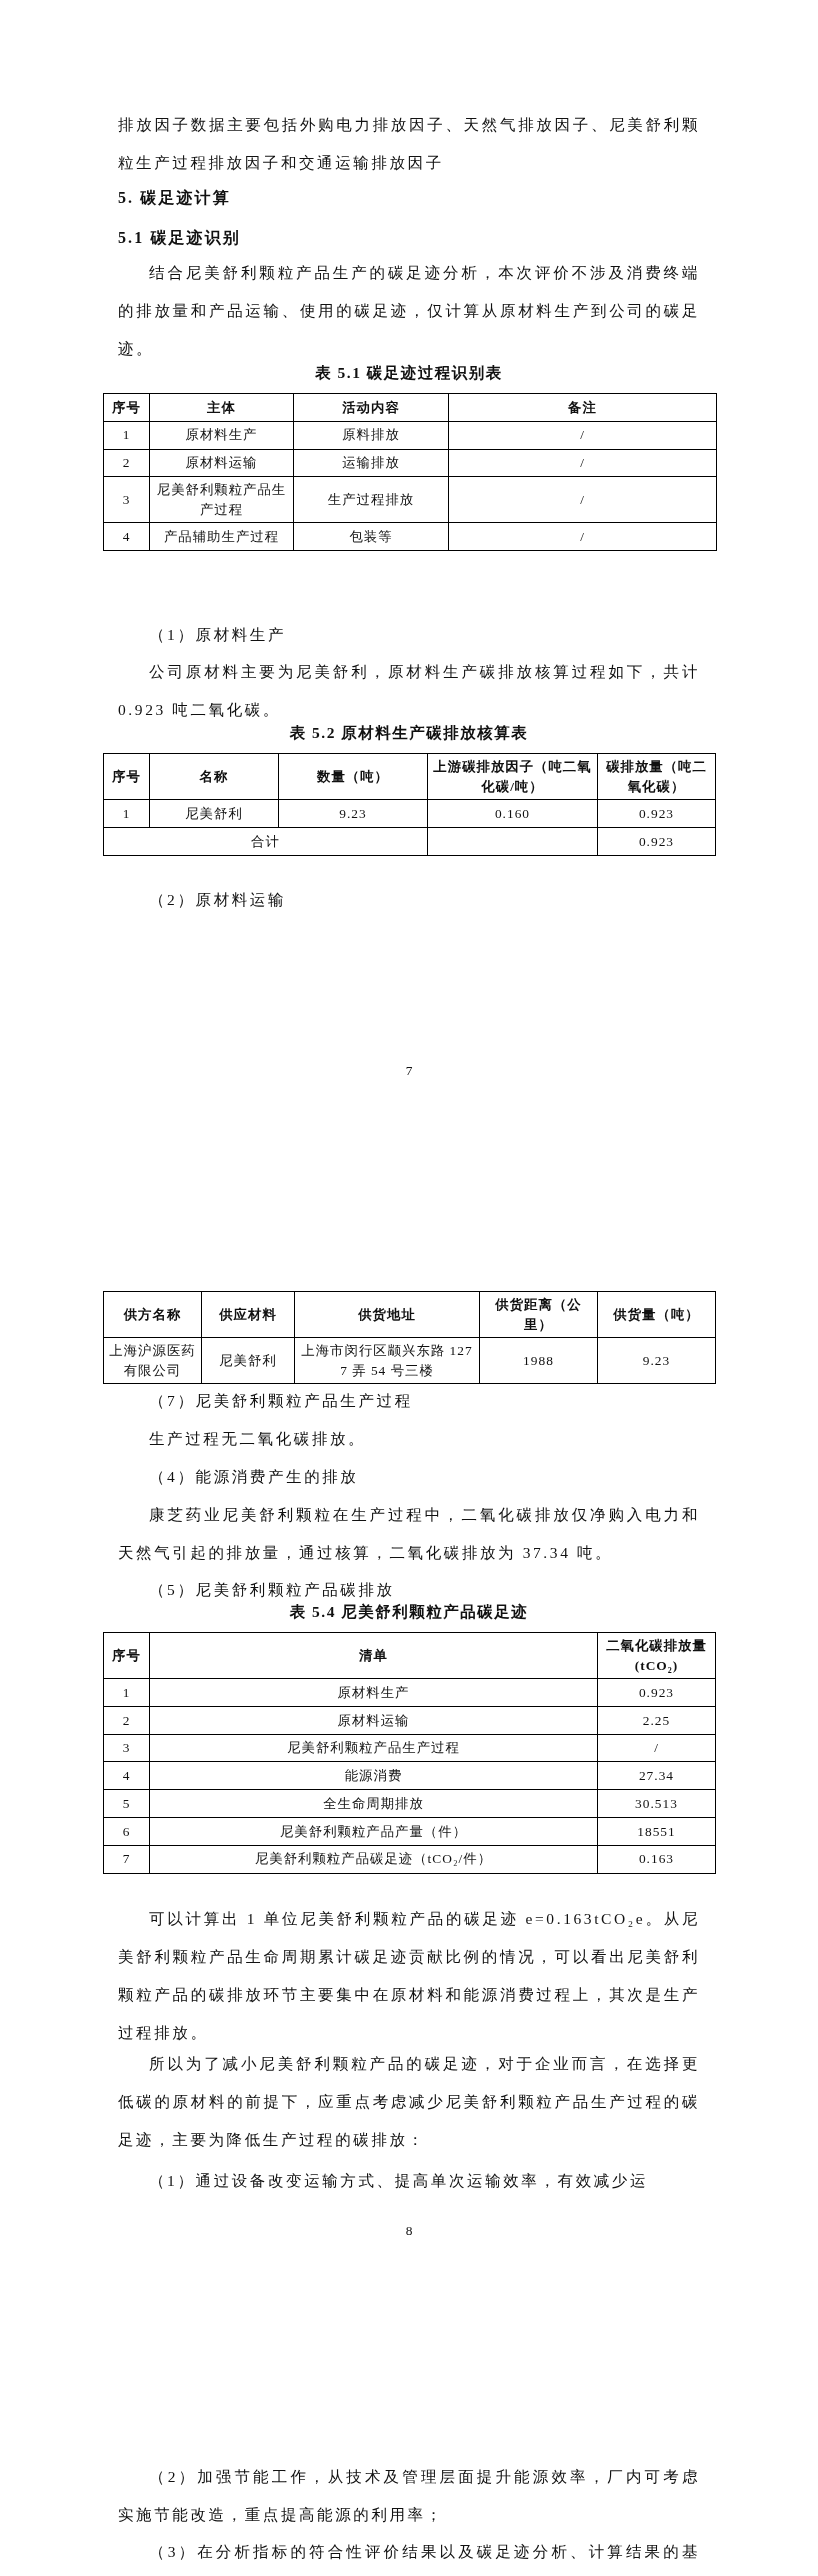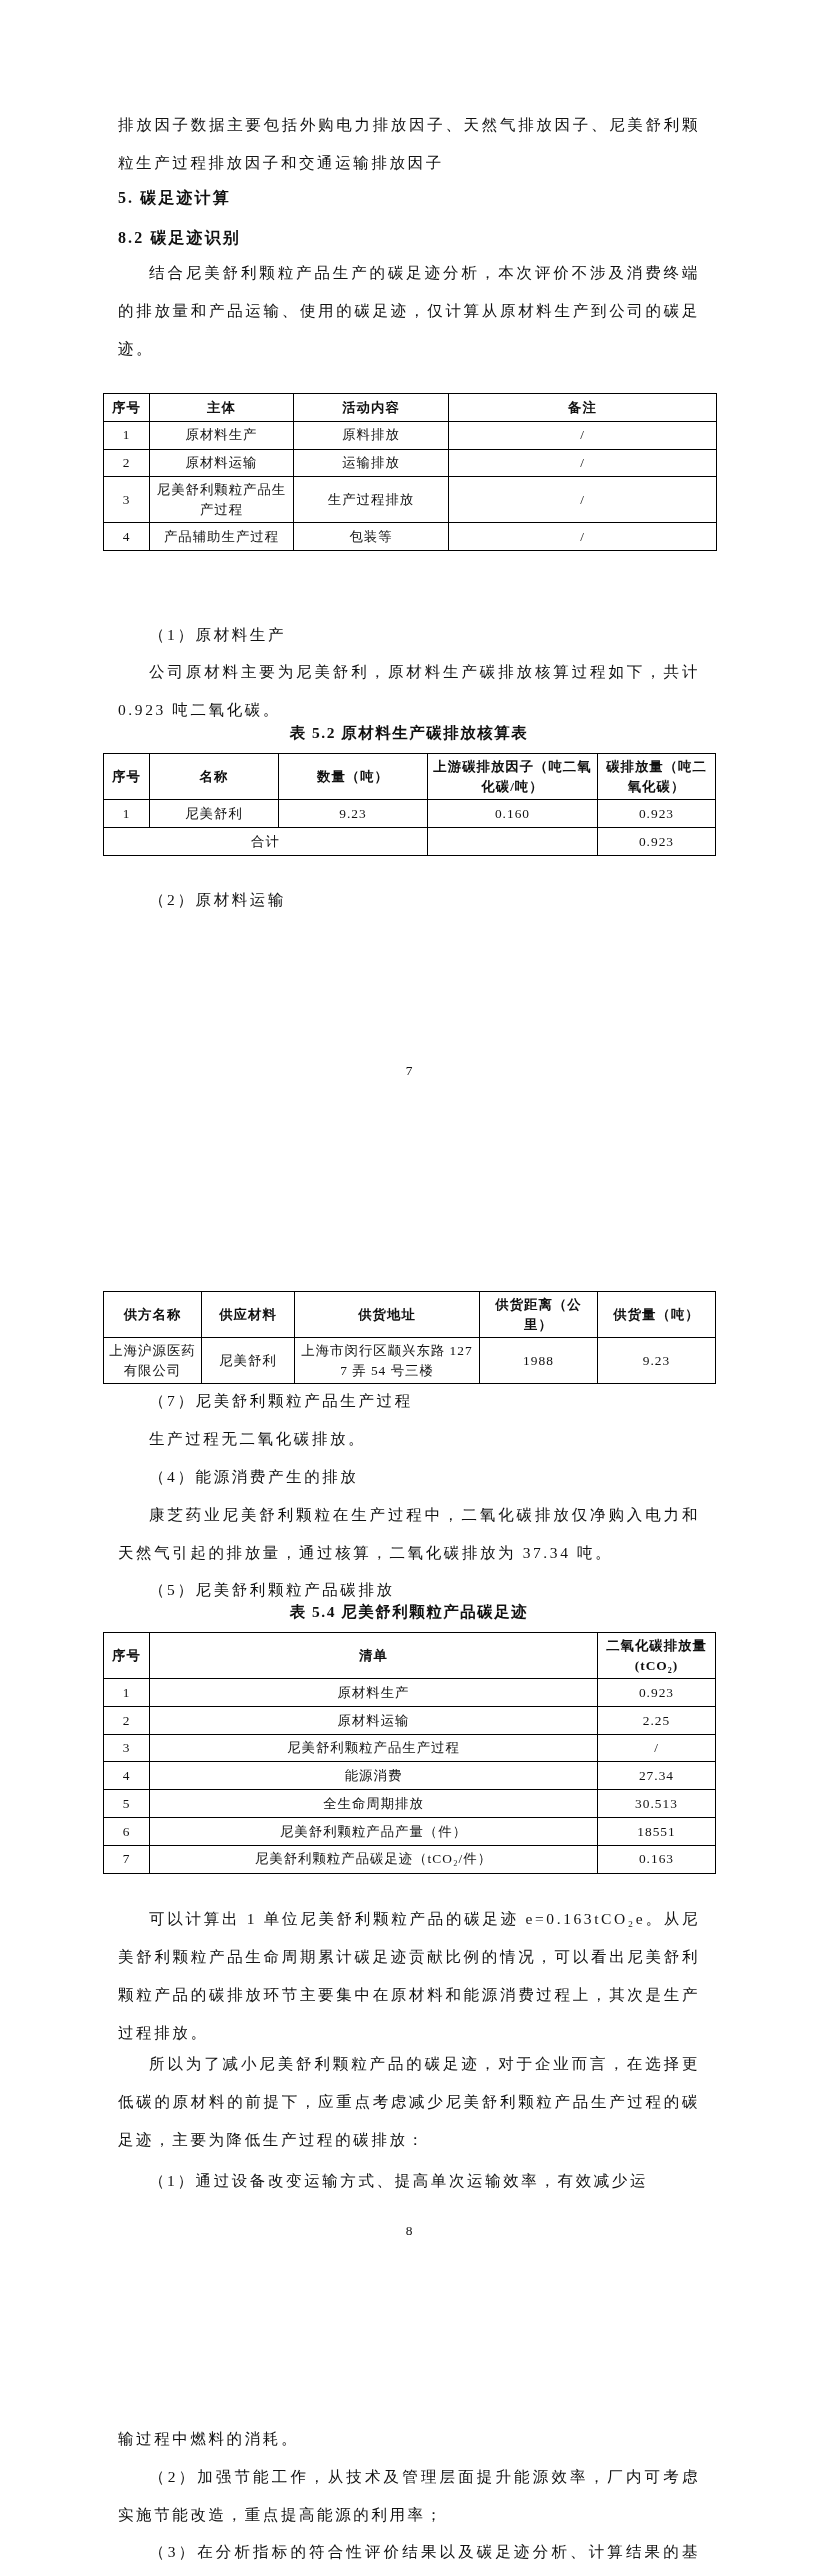--- a/index.html
+++ b/index.html
@@ -20,23 +20,24 @@
   .pagenum{position:absolute;left:118px;width:582px;text-align:center;
       font-size:13.4px;line-height:20.6px;}
 </style>
 </head>
 <body>
 
 <div class="doc">
 
   <p class="blk" style="top:90px">排放因子数据主要包括外购电力排放因子、天然气排放因子、尼美舒利颗粒生产过程排放因子和交通运输排放因子</p>
   <h2 class="hd" style="top:166px">5. 碳足迹计算</h2>
-  <h3 class="hd" style="top:203px">8.2 碳足迹识别</h3>
+  <h3 class="hd" style="top:203px">5.1 碳足迹识别</h3>
   <p class="blk indent" style="top:238px">结合尼美舒利颗粒产品生产的碳足迹分析，本次评价不涉及消费终端的排放量和产品运输、使用的碳足迹，仅计算从原材料生产到公司的碳足迹。</p>
 
+  <div class="ttitle" style="top:357px">表 5.1 碳足迹过程识别表</div>
   <table class="doc-table" style="top:393px">
     <colgroup>
         <col style="width:46px">
         <col style="width:144px">
         <col style="width:155px">
         <col style="width:268px">
       </colgroup>
     <thead>
       <tr>
         <th>序号</th>
@@ -200,18 +201,17 @@
       </tr>
     </tbody>
   </table>
 
   <p class="blk indent" style="top:1884px">可以计算出 1 单位尼美舒利颗粒产品的碳足迹 e=0.163tCO₂e。从尼美舒利颗粒产品生命周期累计碳足迹贡献比例的情况，可以看出尼美舒利颗粒产品的碳排放环节主要集中在原材料和能源消费过程上，其次是生产过程排放。</p>
   <p class="blk indent" style="top:2029px">所以为了减小尼美舒利颗粒产品的碳足迹，对于企业而言，在选择更低碳的原材料的前提下，应重点考虑减少尼美舒利颗粒产品生产过程的碳足迹，主要为降低生产过程的碳排放：</p>
   <p class="blk indent" style="top:2146px">（1）通过设备改变运输方式、提高单次运输效率，有效减少运</p>
 
   <div class="pagenum" style="top:2221px">8</div>
 
-  <p class="blk" style="top:2404px">输过程中燃料的消耗。</p>
   <p class="blk indent" style="top:2442px">（2）加强节能工作，从技术及管理层面提升能源效率，厂内可考虑实施节能改造，重点提高能源的利用率；</p>
   <p class="blk indent" style="top:2517px">（3）在分析指标的符合性评价结果以及碳足迹分析、计算结果的基础上，结合环境友好的设计方案采用落实生产者责任延伸制度、绿色供应链管理等工作，提出产品生态设计改进的具体方案。</p>
 
 </div>
 
 
 </body></html>

